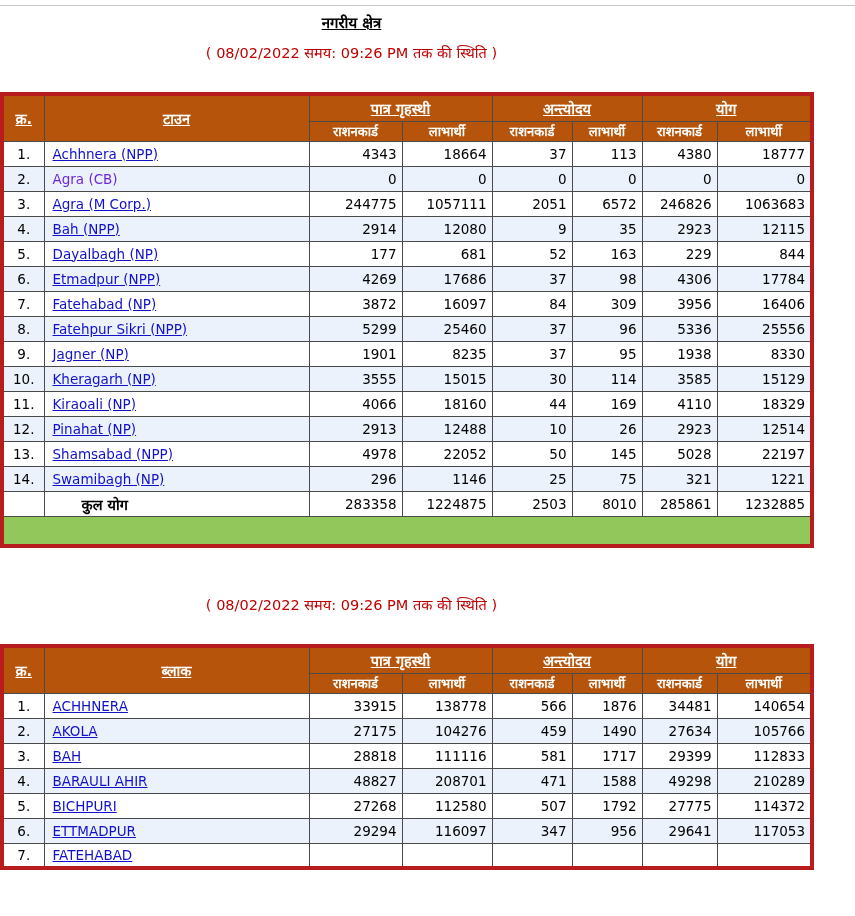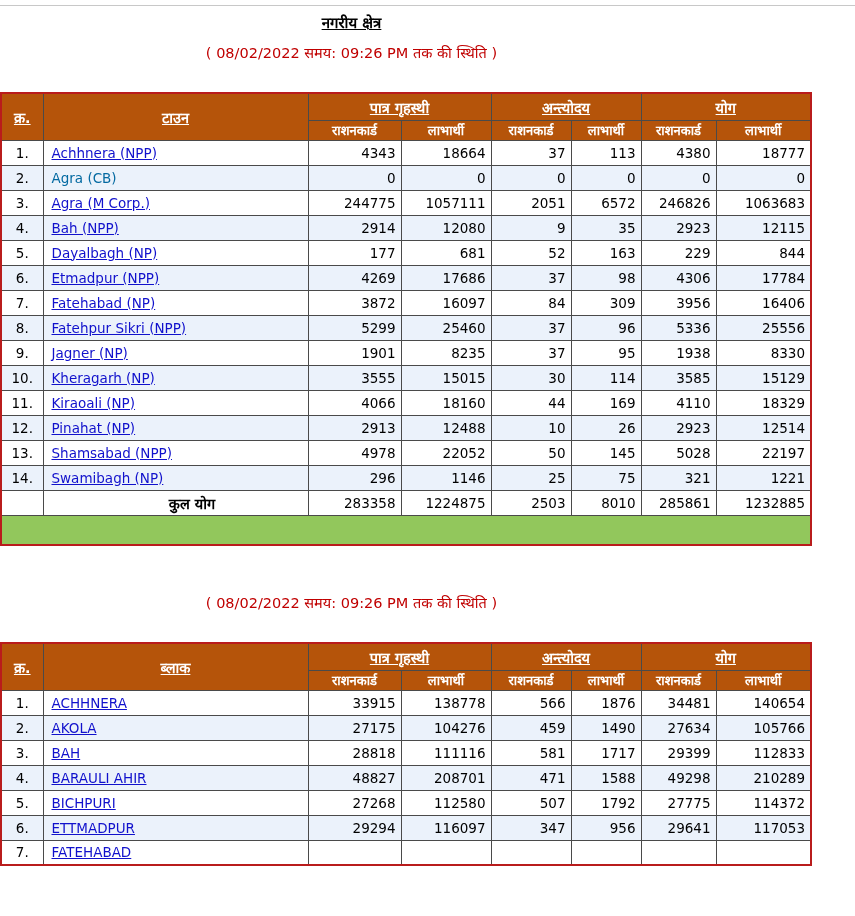--- a/index.html
+++ b/index.html
@@ -48,21 +48,21 @@
     line-height: 18px;
   }
   .tbl-wrap {
     width: 810px;
     margin: 0 auto;
   }
   table.data {
     border-collapse: collapse;
     width: 810px;
     table-layout: fixed;
-    border: 2px solid #b91c1c;
+    border: 4px solid #b91c1c;
   }
   table.data th, table.data td {
     border: 1px solid #4a4a4a;
     padding: 0 4px;
     font-size: 13.5px;
     height: 25px;
     box-sizing: border-box;
     white-space: nowrap;
     overflow: hidden;
   }
@@ -95,41 +95,41 @@
   tbody td.nm {
     text-align: left;
     padding-left: 8px;
   }
   tbody td.nm a {
     color: #1111cc;
     text-decoration: underline;
     font-size: 13.5px;
   }
   tbody td.nm span.plain {
-    color: #0369a1;
+    color: #6d28d9;
     text-decoration: none;
     font-size: 13.5px;
   }
   tbody td.num {
     text-align: right;
     padding-right: 5px;
     font-size: 13.5px;
   }
   tbody tr.alt td {
     background: #EBF2FB;
   }
   tbody tr.plainrow td {
     background: #ffffff;
   }
   tr.total td {
     font-weight: bold;
     background: #ffffff;
   }
   tr.total td.lbl {
-    text-align: center;
+    text-align: left;
     font-size: 14.5px;
     font-weight: bold;
     padding-left: 37px;
   }
   tr.total td.num {
     text-align: right;
     font-weight: normal;
   }
   tr.greenbar td {
     background: #92C75C;

